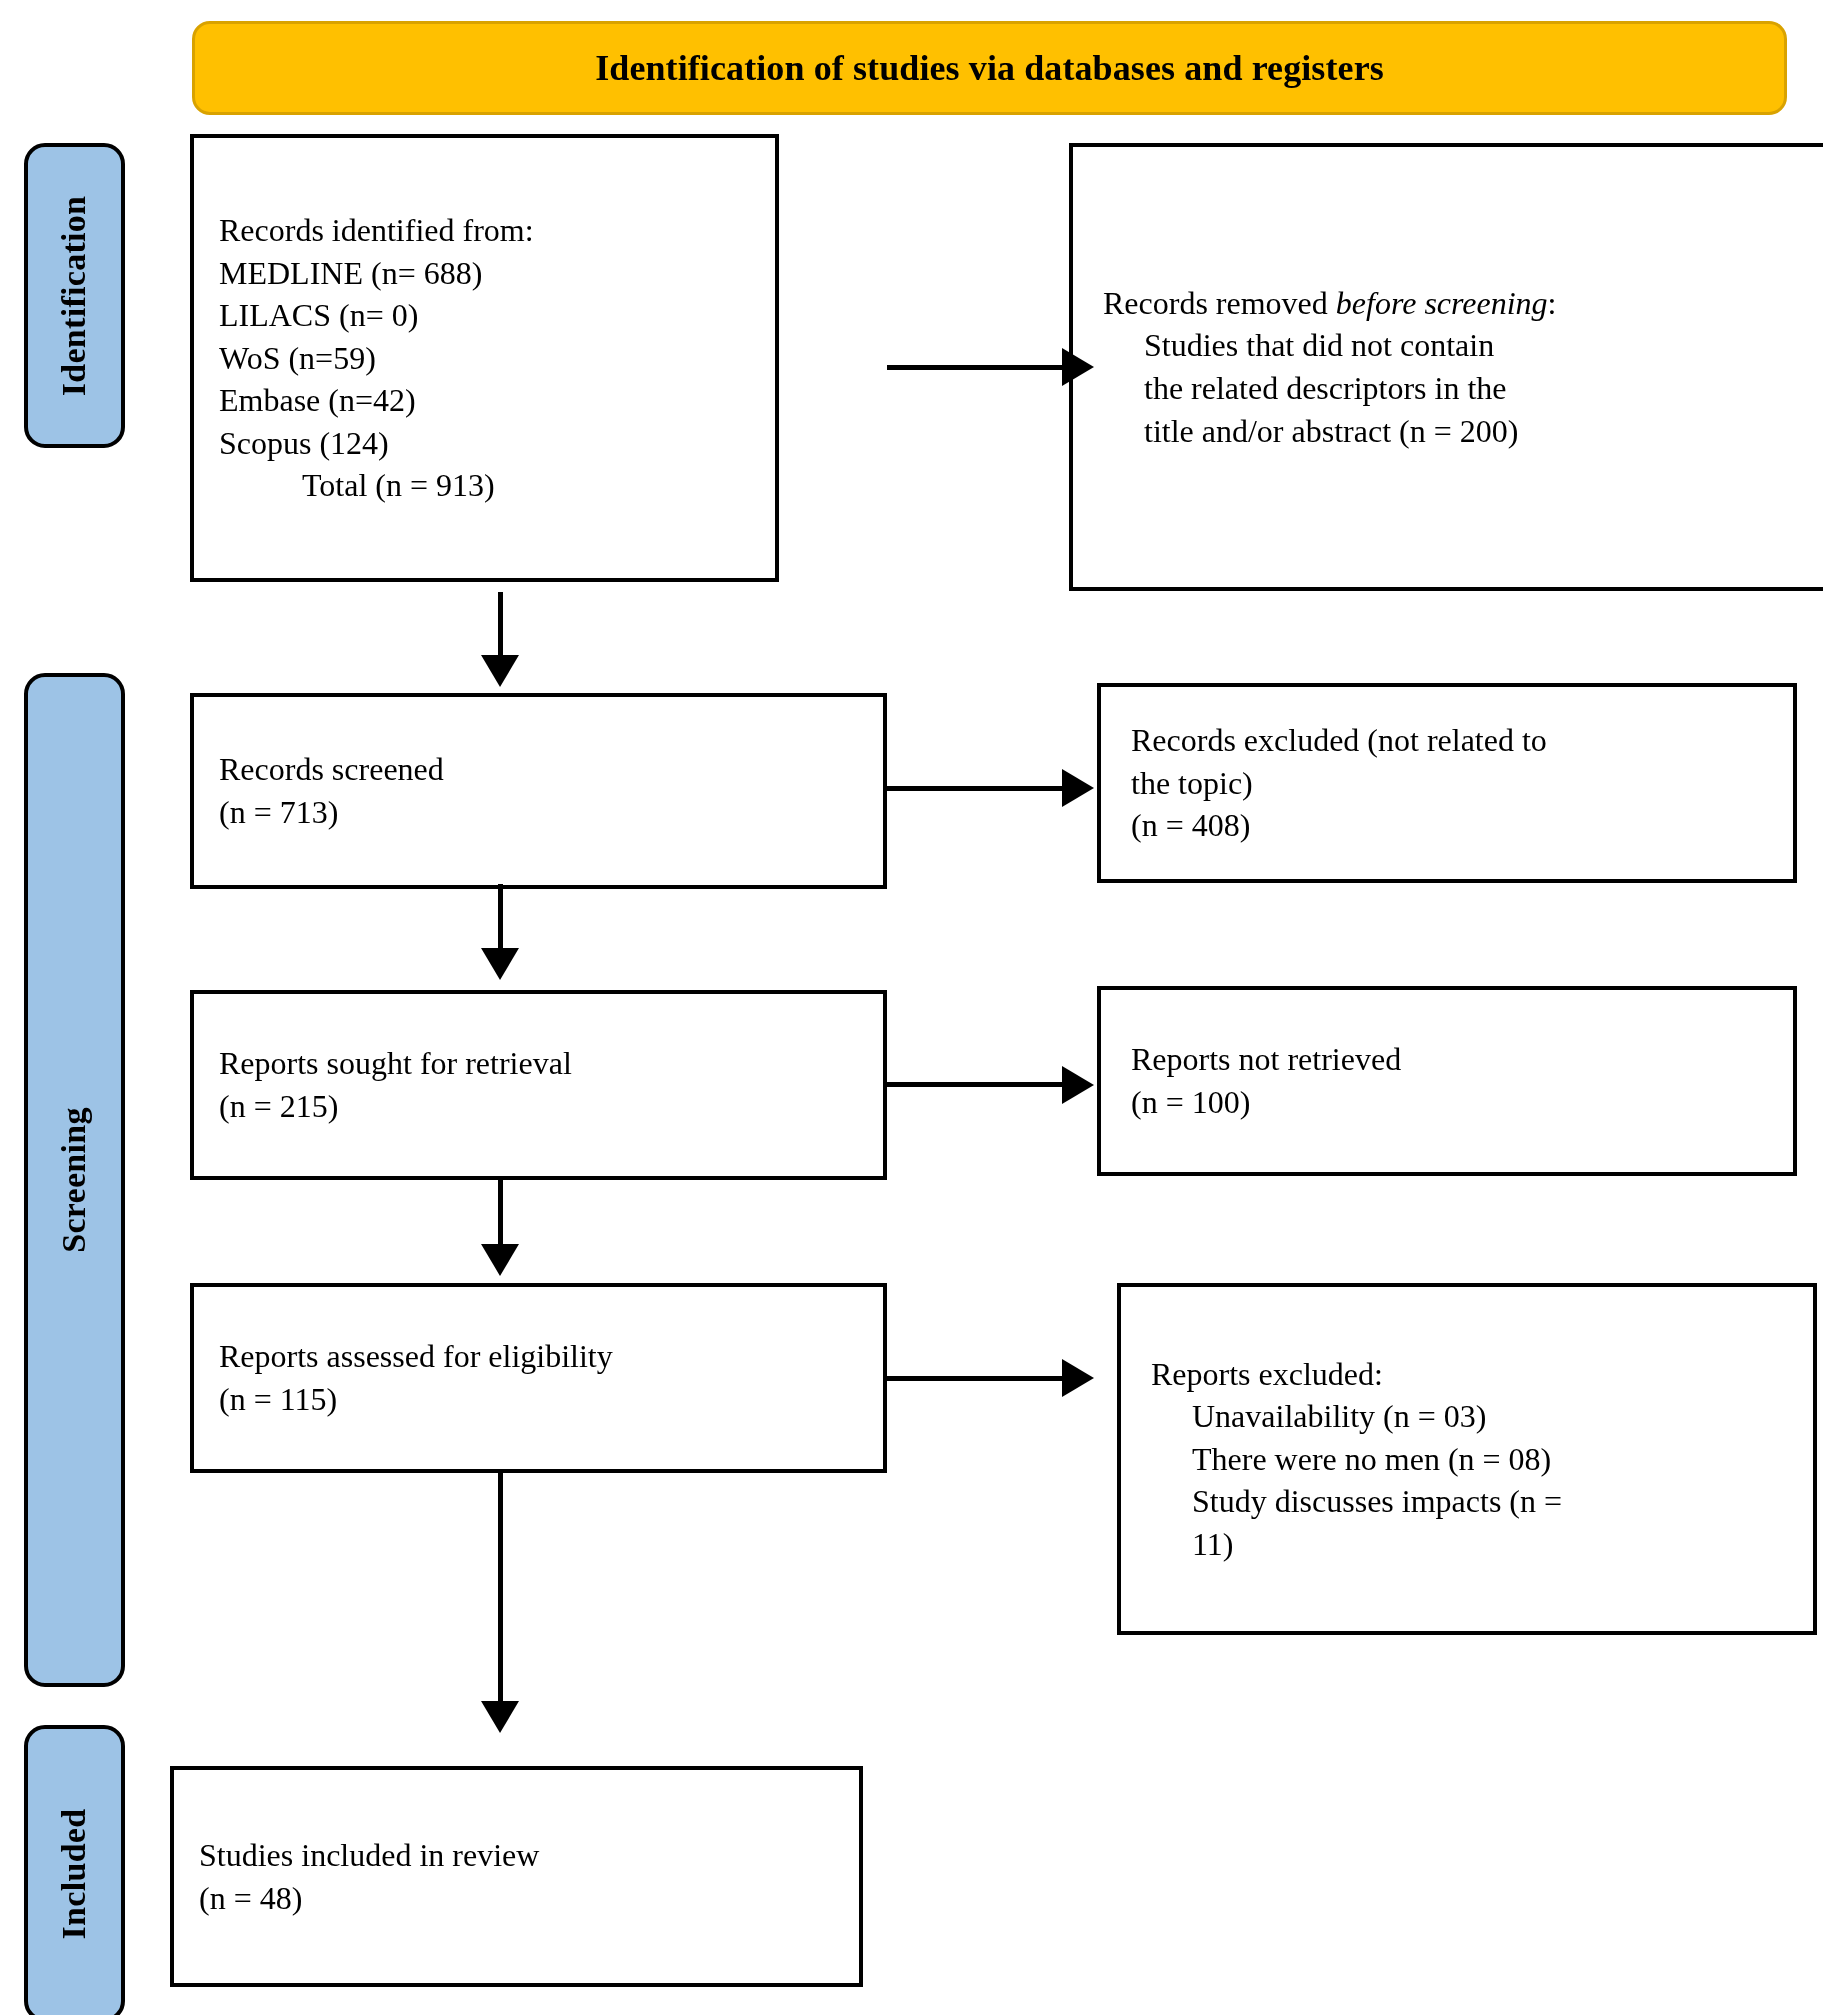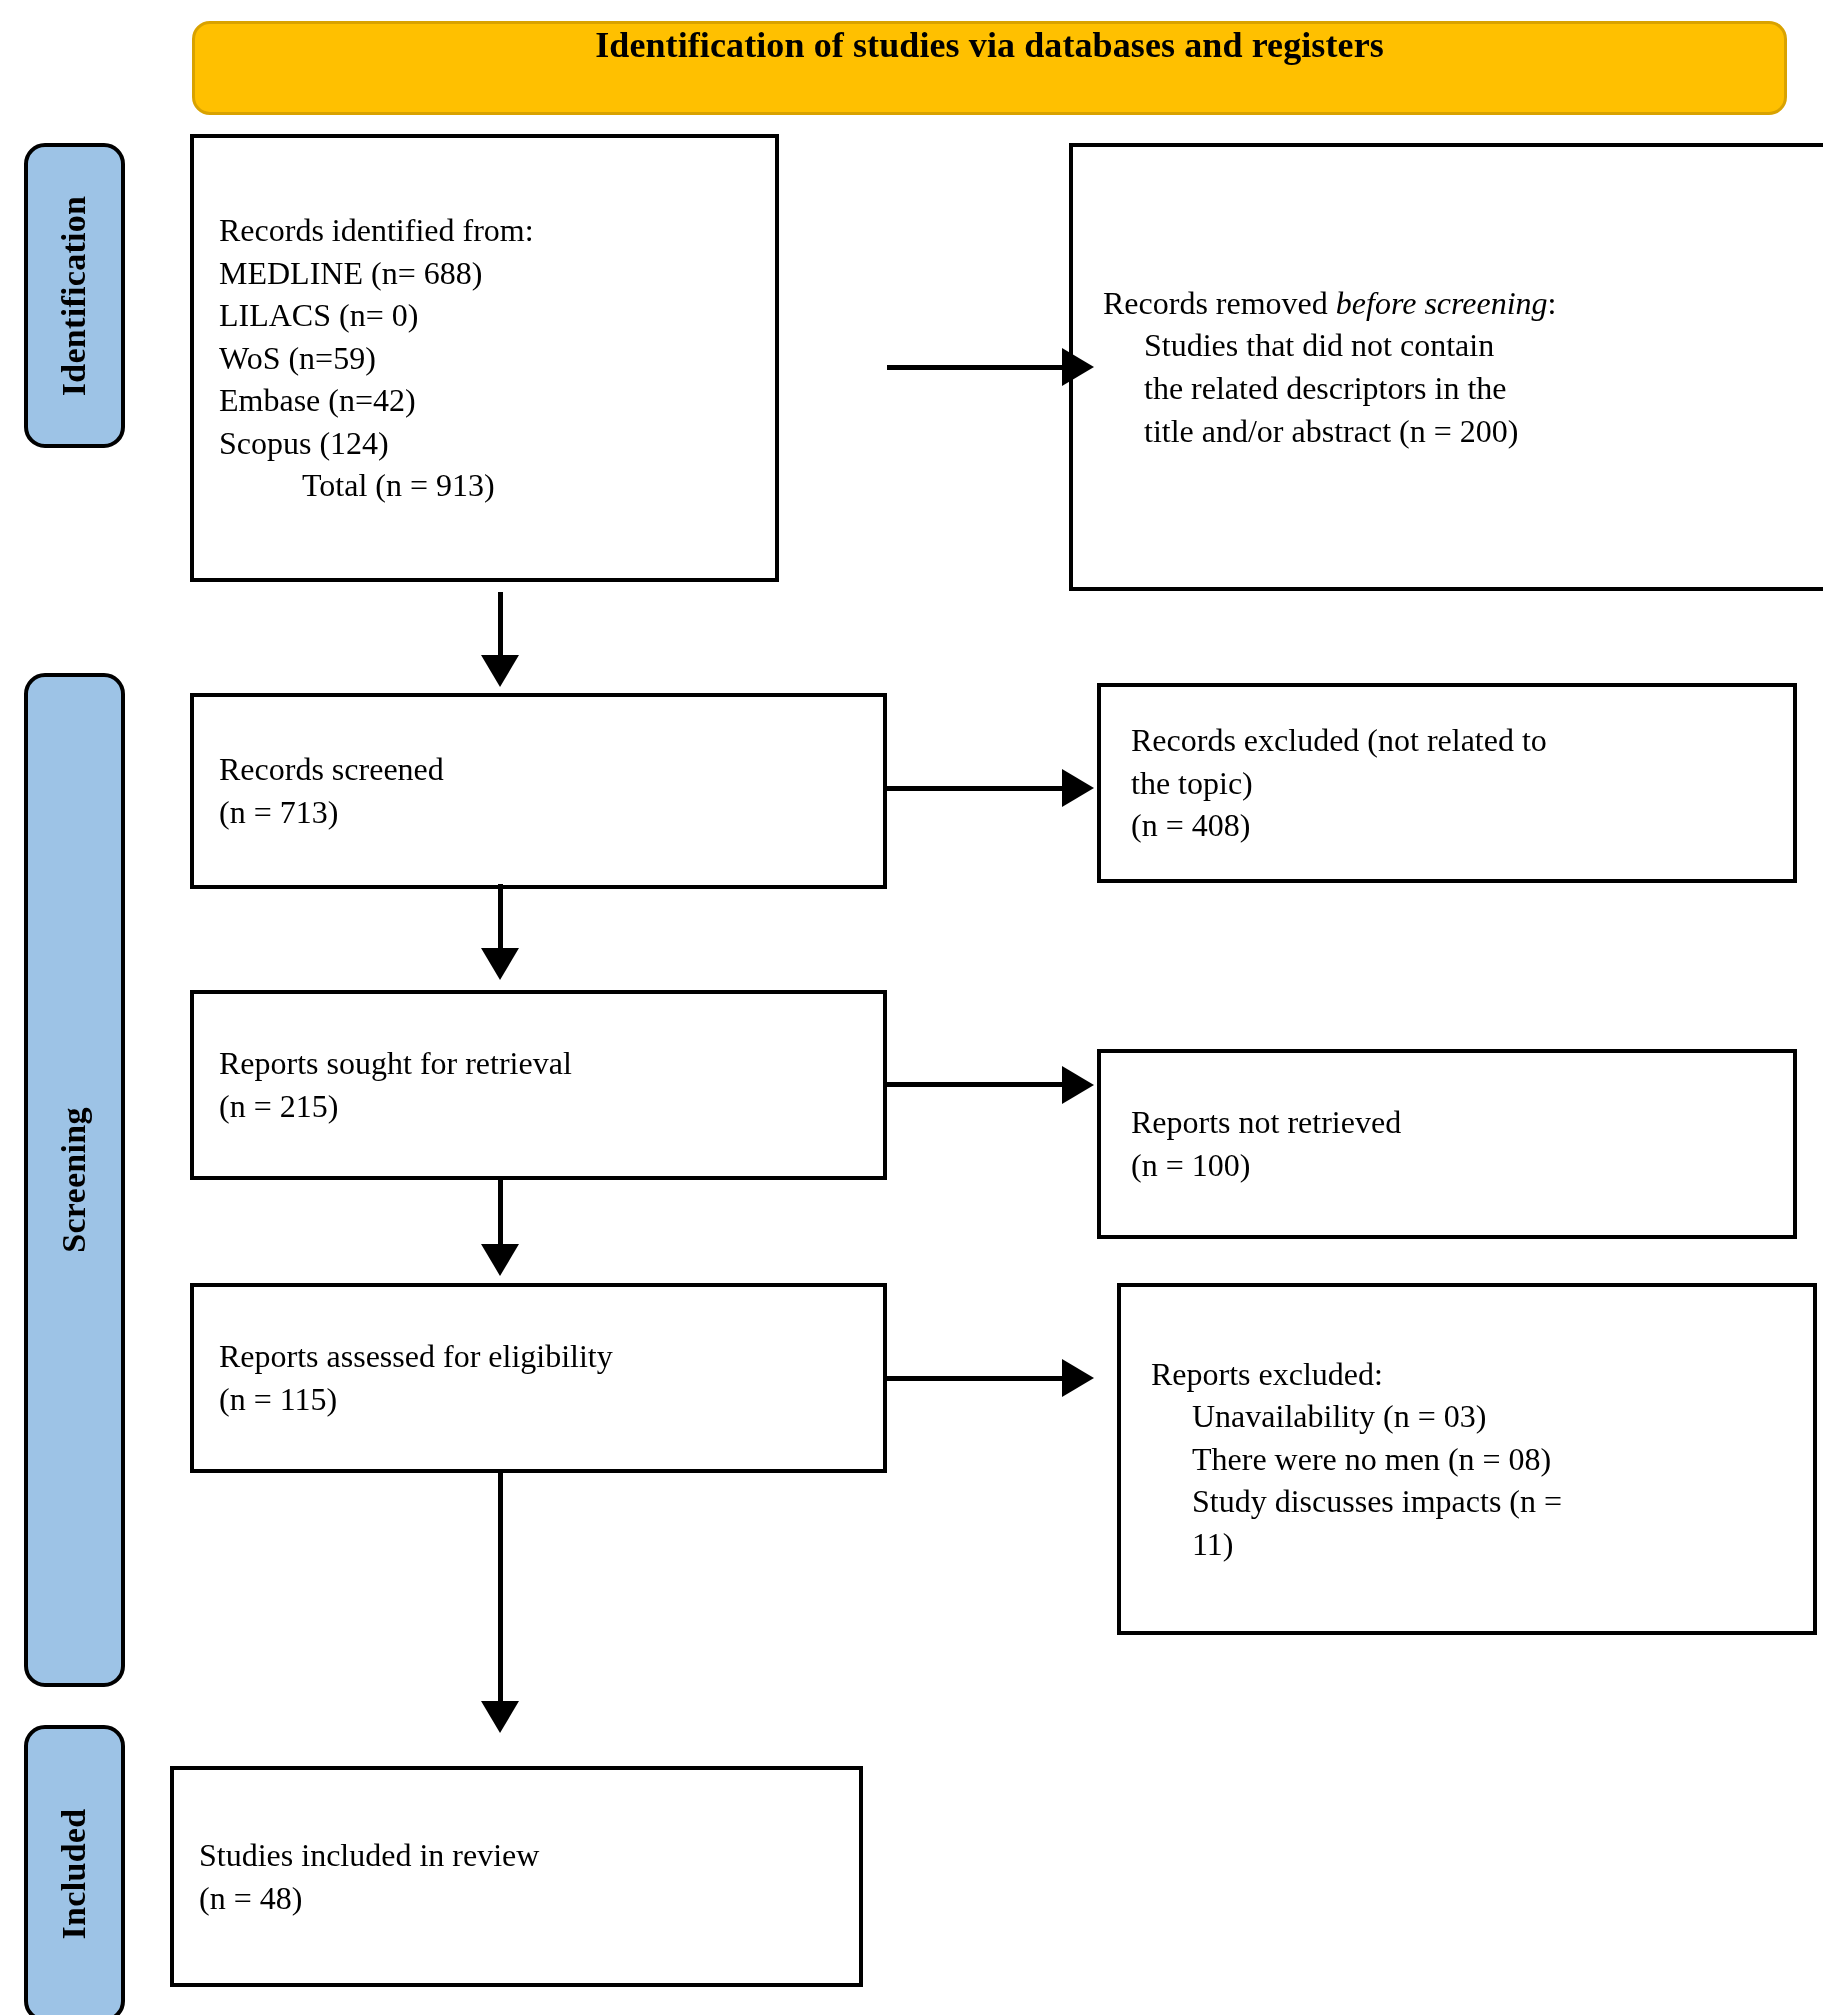--- a/index.html
+++ b/index.html
@@ -22,21 +22,21 @@
     position: absolute;
     left: 192px;
     top: 21px;
     width: 1595px;
     height: 94px;
     background: #FFC000;
     border: 3.4px solid #D9A200;
     border-radius: 18px;
     box-sizing: border-box;
     display: flex;
-    align-items: flex-start;
+    align-items: center;
     justify-content: center;
   }
   .banner-title {
     font-size: 36px;
     font-weight: bold;
     color: #000000;
     letter-spacing: 0.1px;
     text-align: center;
   }
 
@@ -81,21 +81,21 @@
   .box-text .ln { display: block; white-space: nowrap; }
   .indent-1 { padding-left: 41px; }
   .indent-2 { padding-left: 83px; }
   .ital { font-style: italic; }
 
   .box-identified    { left: 190px;  top: 134px;  width: 589px; height: 448px; }
   .box-removed       { left: 1069px; top: 143px;  width: 814px; height: 448px; }
   .box-screened      { left: 190px;  top: 693px; width: 697px; height: 196px; }
   .box-excluded-rec  { left: 1097px; top: 683px;  width: 700px; height: 200px; }
   .box-sought        { left: 190px;  top: 990px; width: 697px; height: 190px; }
-  .box-notretrieved  { left: 1097px; top: 1049px; width: 700px; height: 190px; }
+  .box-notretrieved  { left: 1097px; top: 986px; width: 700px; height: 190px; }
   .box-eligibility   { left: 190px;  top: 1283px; width: 697px; height: 190px; }
   .box-excluded-rep  { left: 1097px; top: 1283px; width: 700px; height: 352px; margin-left: 20px; }
   .box-included      { left: 170px;  top: 1766px; width: 693px; height: 221px; }
 
   .box-identified .box-text,
   .box-screened .box-text,
   .box-sought .box-text,
   .box-eligibility .box-text,
   .box-included .box-text { padding-left: 25px; }
   .box-removed .box-text,

